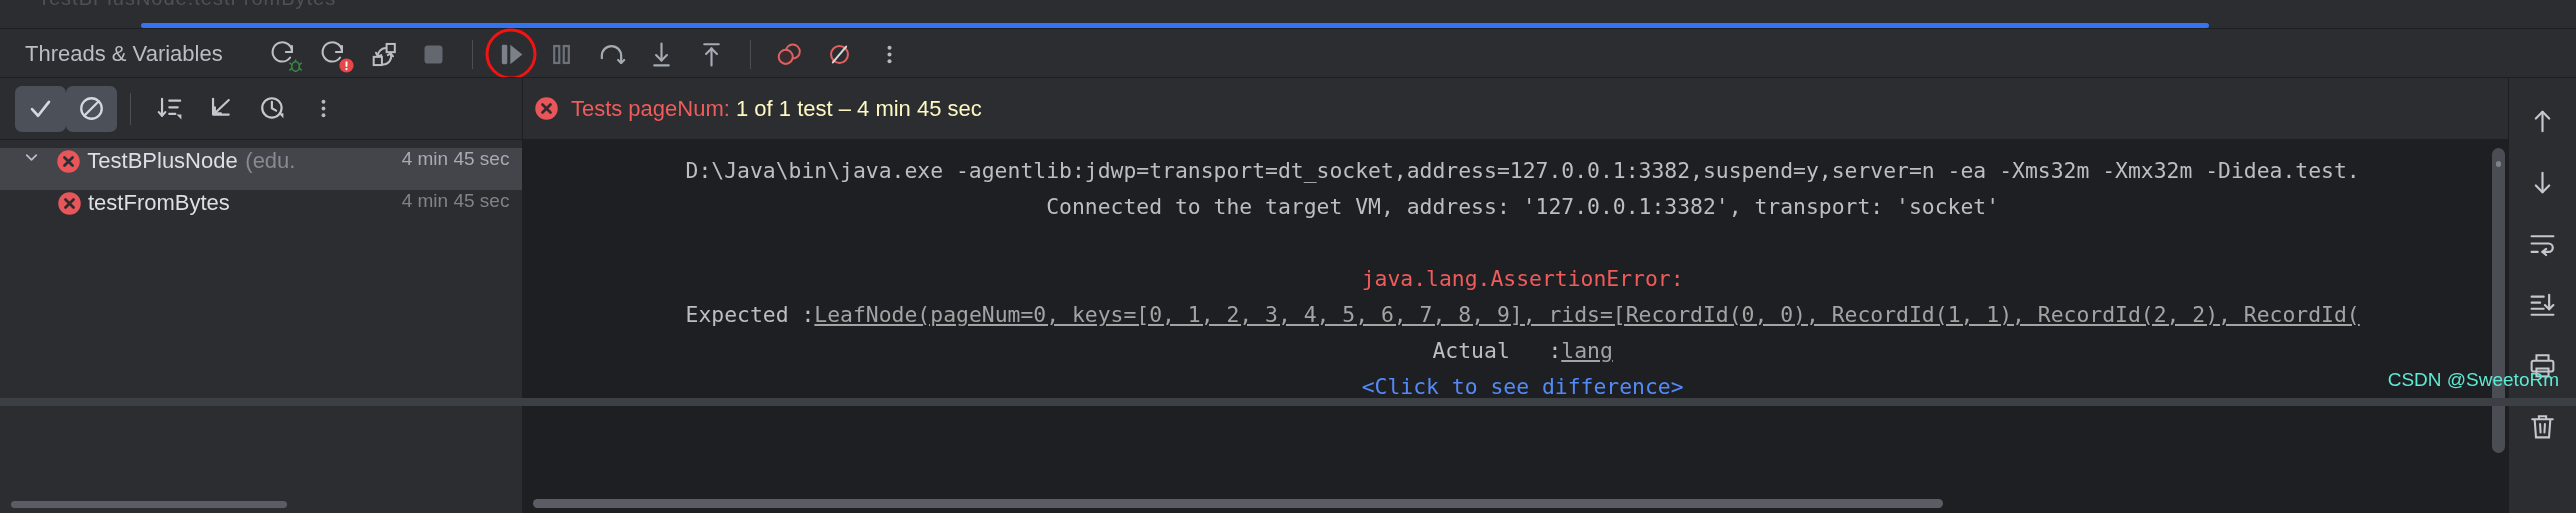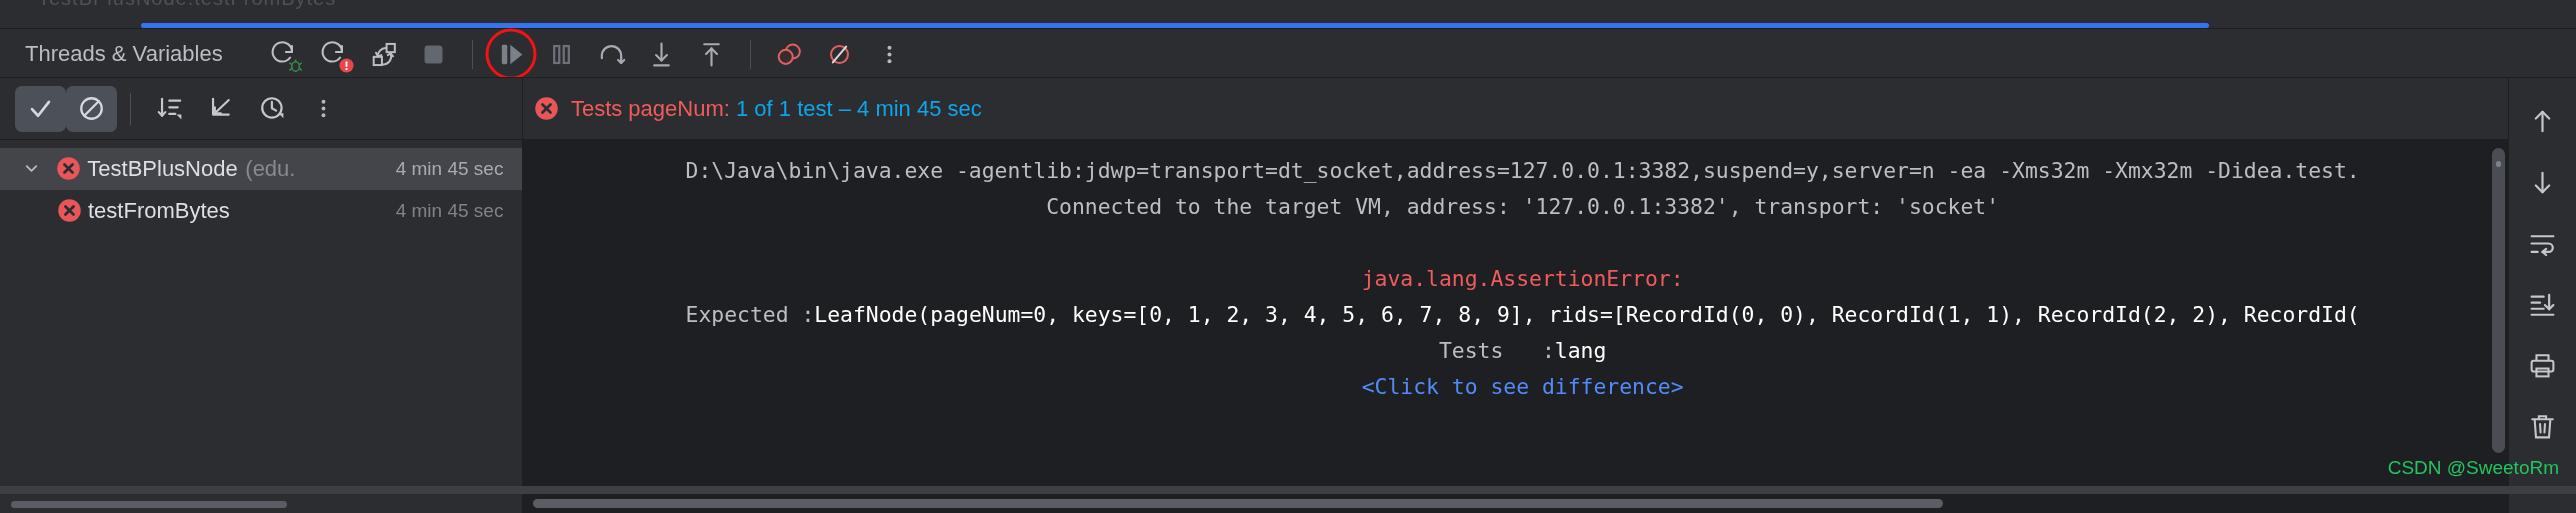--- a/index.html
+++ b/index.html
@@ -4,21 +4,21 @@
 <style>
   * { box-sizing: border-box; margin: 0; padding: 0; }
   html, body {
     width: 2576px; height: 514px;
     background: #2b2d30;
     font-family: "Liberation Sans", sans-serif;
     overflow: hidden;
   }
   .app {
     position: relative;
-    width: 2576px; height: 494px;
+    width: 2576px; height: 406px;
     background: #2b2d30;
   }
 
   
   .top-strip {
     position: absolute; left: 0; top: 0; width: 2576px; height: 29px;
     background: #2b2d30;
     overflow: hidden;
   }
   .top-strip-ghost {
@@ -80,22 +80,22 @@
   .lpi {
     width: 51px; height: 46px; display: flex; align-items: center;
     justify-content: center; border-radius: 6.7px; cursor: default;
   }
   .lpi.sel { background: #4b5059; }
   .lp-sep { width: 1px; height: 32px; background: #4b4e54; margin: 0 13.3px; }
   .lp-divider { height: 1px; background: #1e1f22; width: 100%; }
 
   .tree { padding-top: 7.6px; }
   .tree-row {
-    height: 42px; display: flex; align-items: center; position: relative;
-    cursor: default; padding-right: 11px;
+    height: 42px; display: flex; align-items: flex-start; position: relative;
+    cursor: default; padding-right: 5px;
   }
   .tree-row.selected { background: #43454a; }
   .tree-row .chev {
     width: 36px; display: flex; align-items: center; justify-content: center;
     margin-left: 13.3px;
   }
   .tree-row .st-icon { width: 38px; display: flex; align-items: center; justify-content: center; }
   .tree-label { font-size: 22px; color: #dcdfe4; white-space: nowrap; }
   .tree-pkg { font-size: 22px; color: #868a91; margin-left: 7.6px; white-space: nowrap; }
   .tree-time {
@@ -118,40 +118,40 @@
   .right-panel {
     position: absolute; left: 523px; top: 78px; width: 2053px; height: 436px;
     background: #2b2d30;
   }
   .status-row {
     height: 61px; display: flex; align-items: center; padding-left: 9.5px;
   }
   .status-icon { margin-right: 11.4px; display: flex; align-items: center; }
   .status-text { font-size: 22px; white-space: nowrap; }
   .status-text .red { color: #f05b5b; }
-  .status-text .dim { color: #0ea5e9; }
+  .status-text .dim { color: #fef9c3; }
   .status-divider { height: 1px; background: #1e1f22; }
 
   .console {
     position: relative;
     background: #1e1f22;
     height: 374px;
     width: 1986px;
     overflow: hidden;
     padding: 13.3px 0 0 13.3px;
     text-align: center;
   }
   .cline {
     font-family: "DejaVu Sans Mono", monospace;
     font-size: 21.4px; line-height: 36px;
     white-space: pre; color: #bcbec4;
   }
   .cline.err { color: #f05b5b; }
   .cline.link { color: #548af7; }
-  .cline .kw-red { color: #ffffff; }
+  .cline .kw-red { color: #a3a3a3; text-decoration: underline; }
   .cline.blank { height: 36px; }
 
   .console-vscroll {
     position: absolute; right: 3.8px; top: 7.6px; width: 13.3px; height: 305px;
     background: #4a4d53; border-radius: 6.7px;
   }
   .console-vscroll .dot {
     position: absolute; left: 3.8px; top: 13.3px; width: 5.7px; height: 5.7px;
     border-radius: 50%; background: #7d828b;
   }
@@ -170,21 +170,21 @@
     width: 48px; height: 44px; display: flex; align-items: center;
     justify-content: center; cursor: default;
   }
   .gutter-divider {
     position: absolute; right: 67px; top: 78px; width: 1px; height: 436px;
     background: #1e1f22;
   }
 
   .watermark {
     position: absolute; right: 17px; bottom: 15.2px;
-    color: #22c55e; font-size: 19px; font-family: "Liberation Sans", sans-serif;
+    color: #5eead4; font-size: 19px; font-family: "Liberation Sans", sans-serif;
     white-space: nowrap;
   }
   .bottom-bar {
     position: absolute; left: 0; bottom: 0; width: 2576px; height: 7.6px;
     background: #3c3f43;
   }
   svg { display: block; }
 </style>
 </head>
 <body>
@@ -416,21 +416,21 @@
       <span class="status-text"><span class="red">Tests pageNum:</span><span class="dim"> 1 of 1 test – 4 min 45 sec</span></span>
     </div>
     <div class="status-divider"></div>
 
     <div class="console">
       <div class="cline">D:\Java\bin\java.exe -agentlib:jdwp=transport=dt_socket,address=127.0.0.1:3382,suspend=y,server=n -ea -Xms32m -Xmx32m -Didea.test.</div>
       <div class="cline">Connected to the target VM, address: '127.0.0.1:3382', transport: 'socket'</div>
       <div class="cline blank"></div>
       <div class="cline err">java.lang.AssertionError:</div>
       <div class="cline"><span>Expected :</span><span class="kw-red">LeafNode(pageNum=0, keys=[0, 1, 2, 3, 4, 5, 6, 7, 8, 9], rids=[RecordId(0, 0), RecordId(1, 1), RecordId(2, 2), RecordId(</span></div>
-      <div class="cline"><span>Tests   :</span><span class="kw-red">lang</span></div>
+      <div class="cline"><span>Actual   :</span><span class="kw-red">lang</span></div>
       <div class="cline link">&lt;Click to see difference&gt;</div>
 
       <div class="console-vscroll">
         <div class="dot"></div>
       </div>
       <div class="console-hscroll"></div>
     </div>
   </div>
 
   <div class="gutter-divider"></div>

